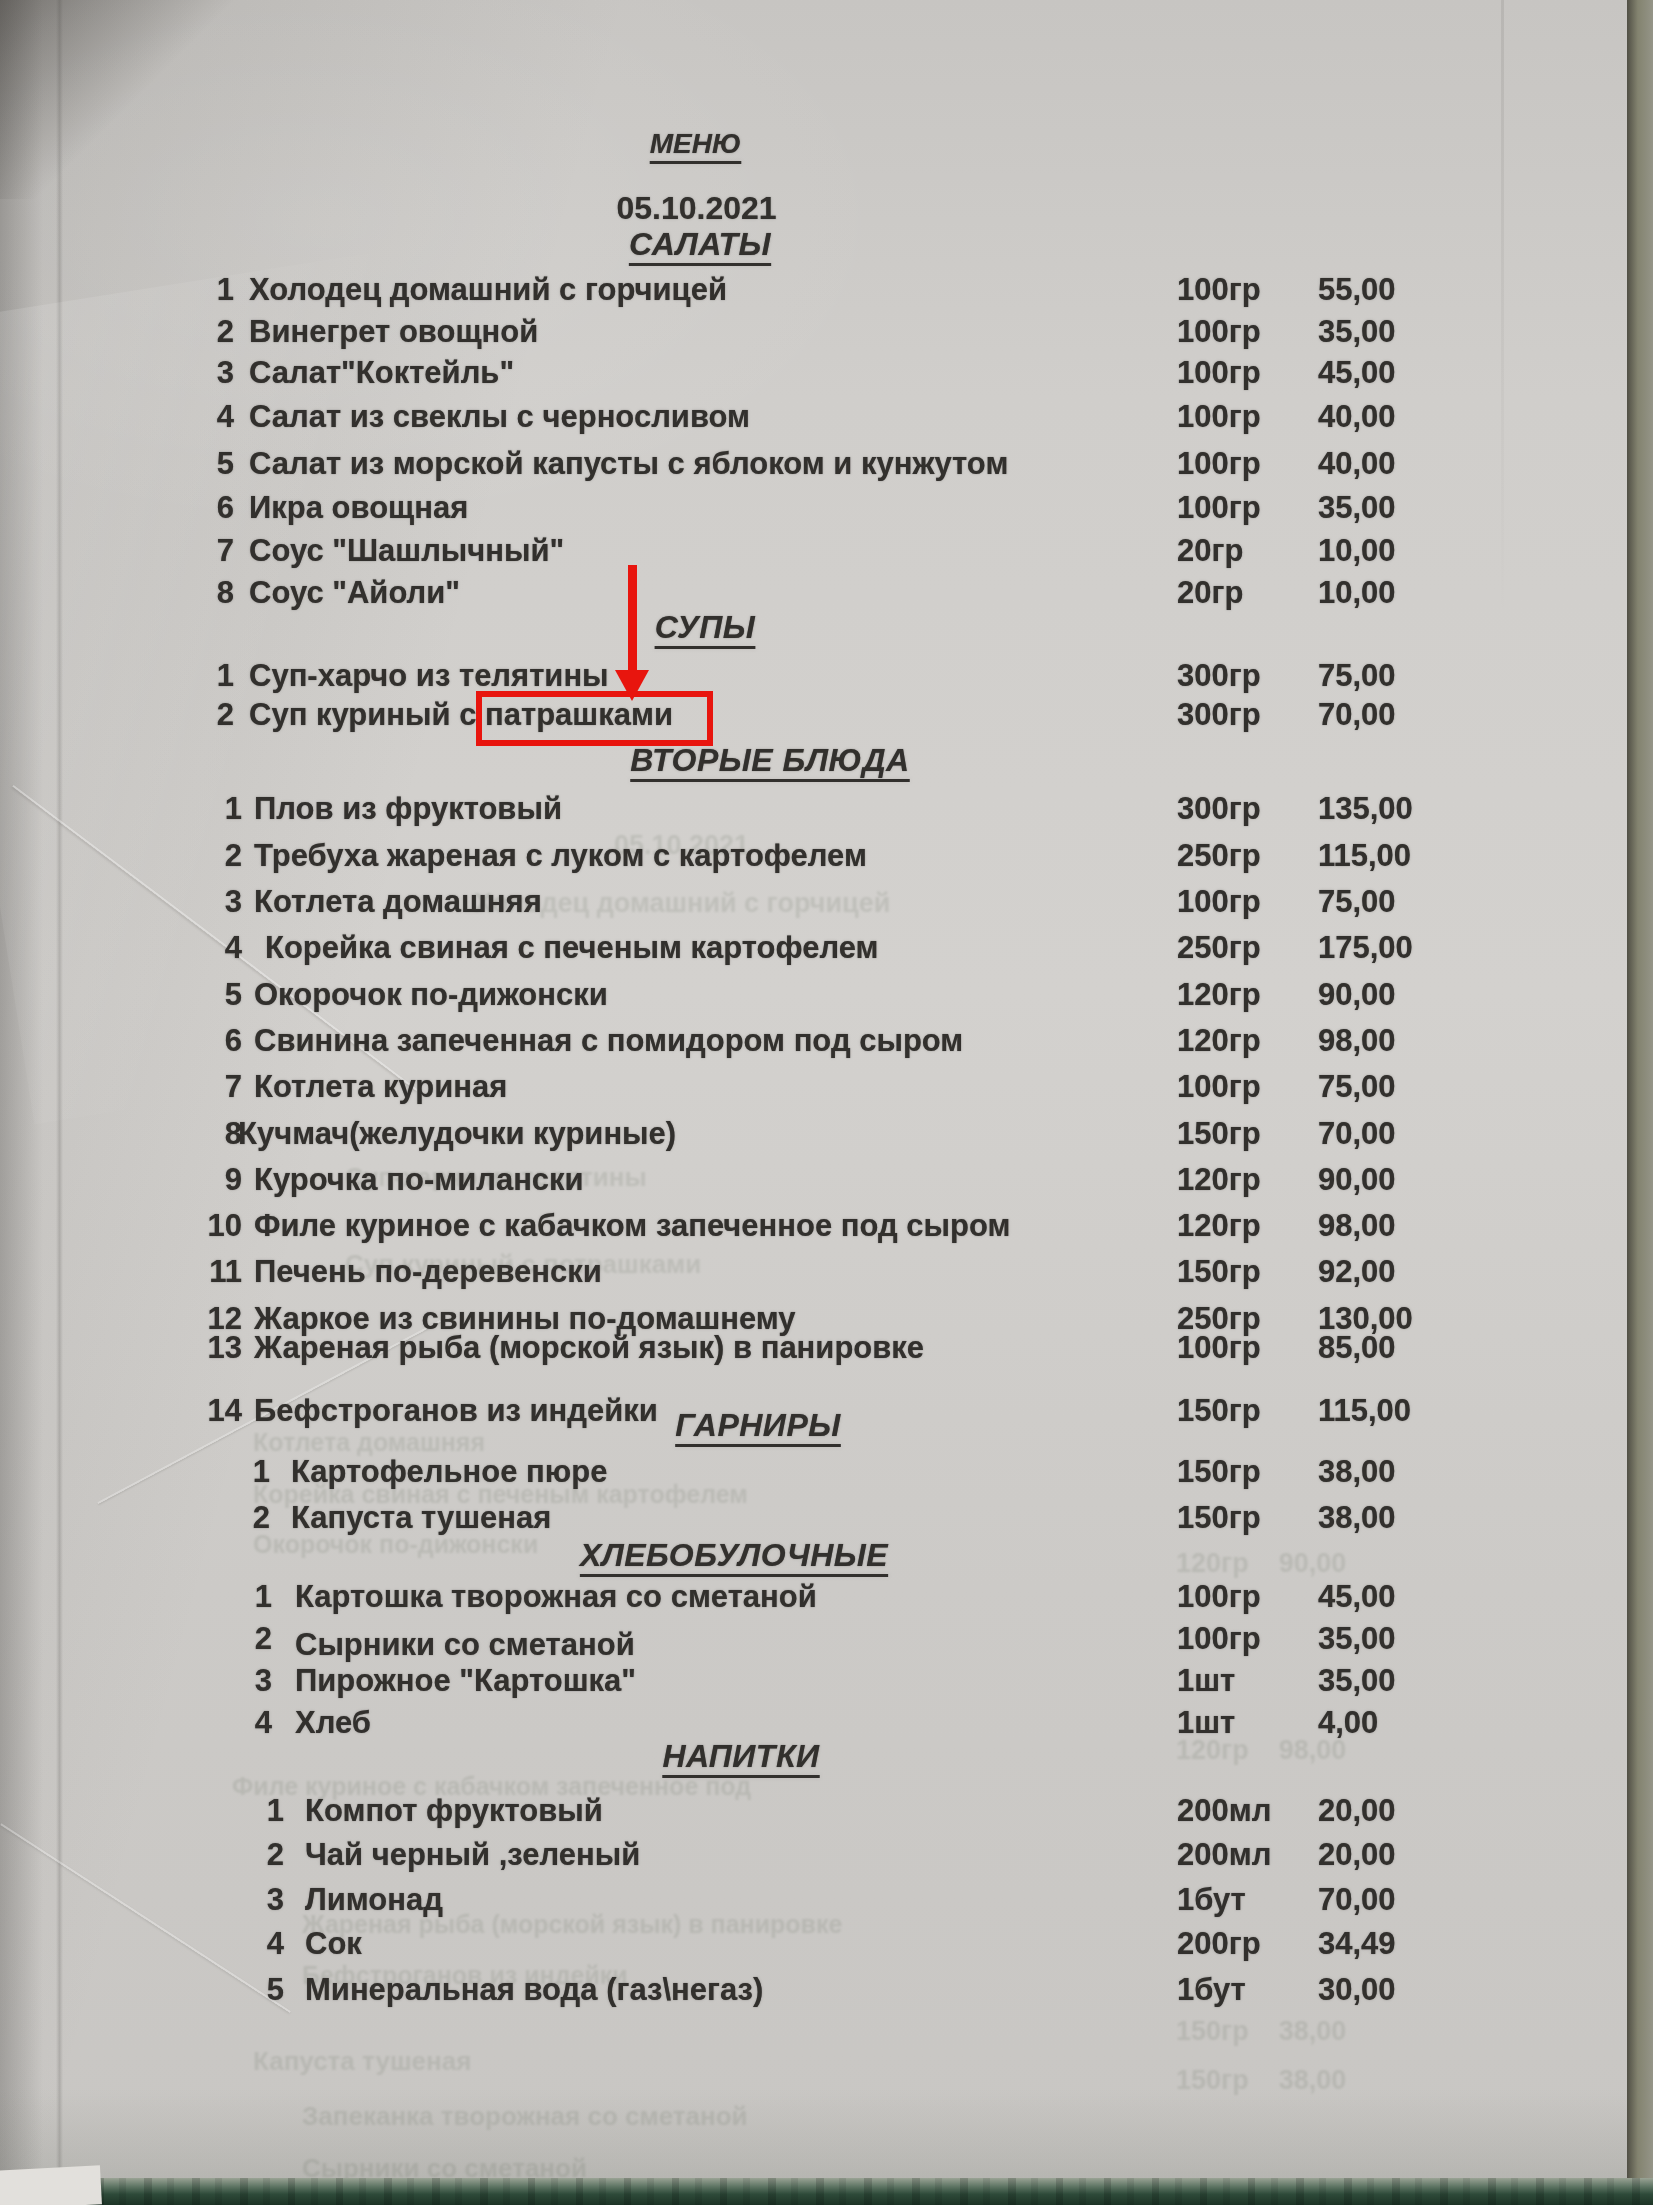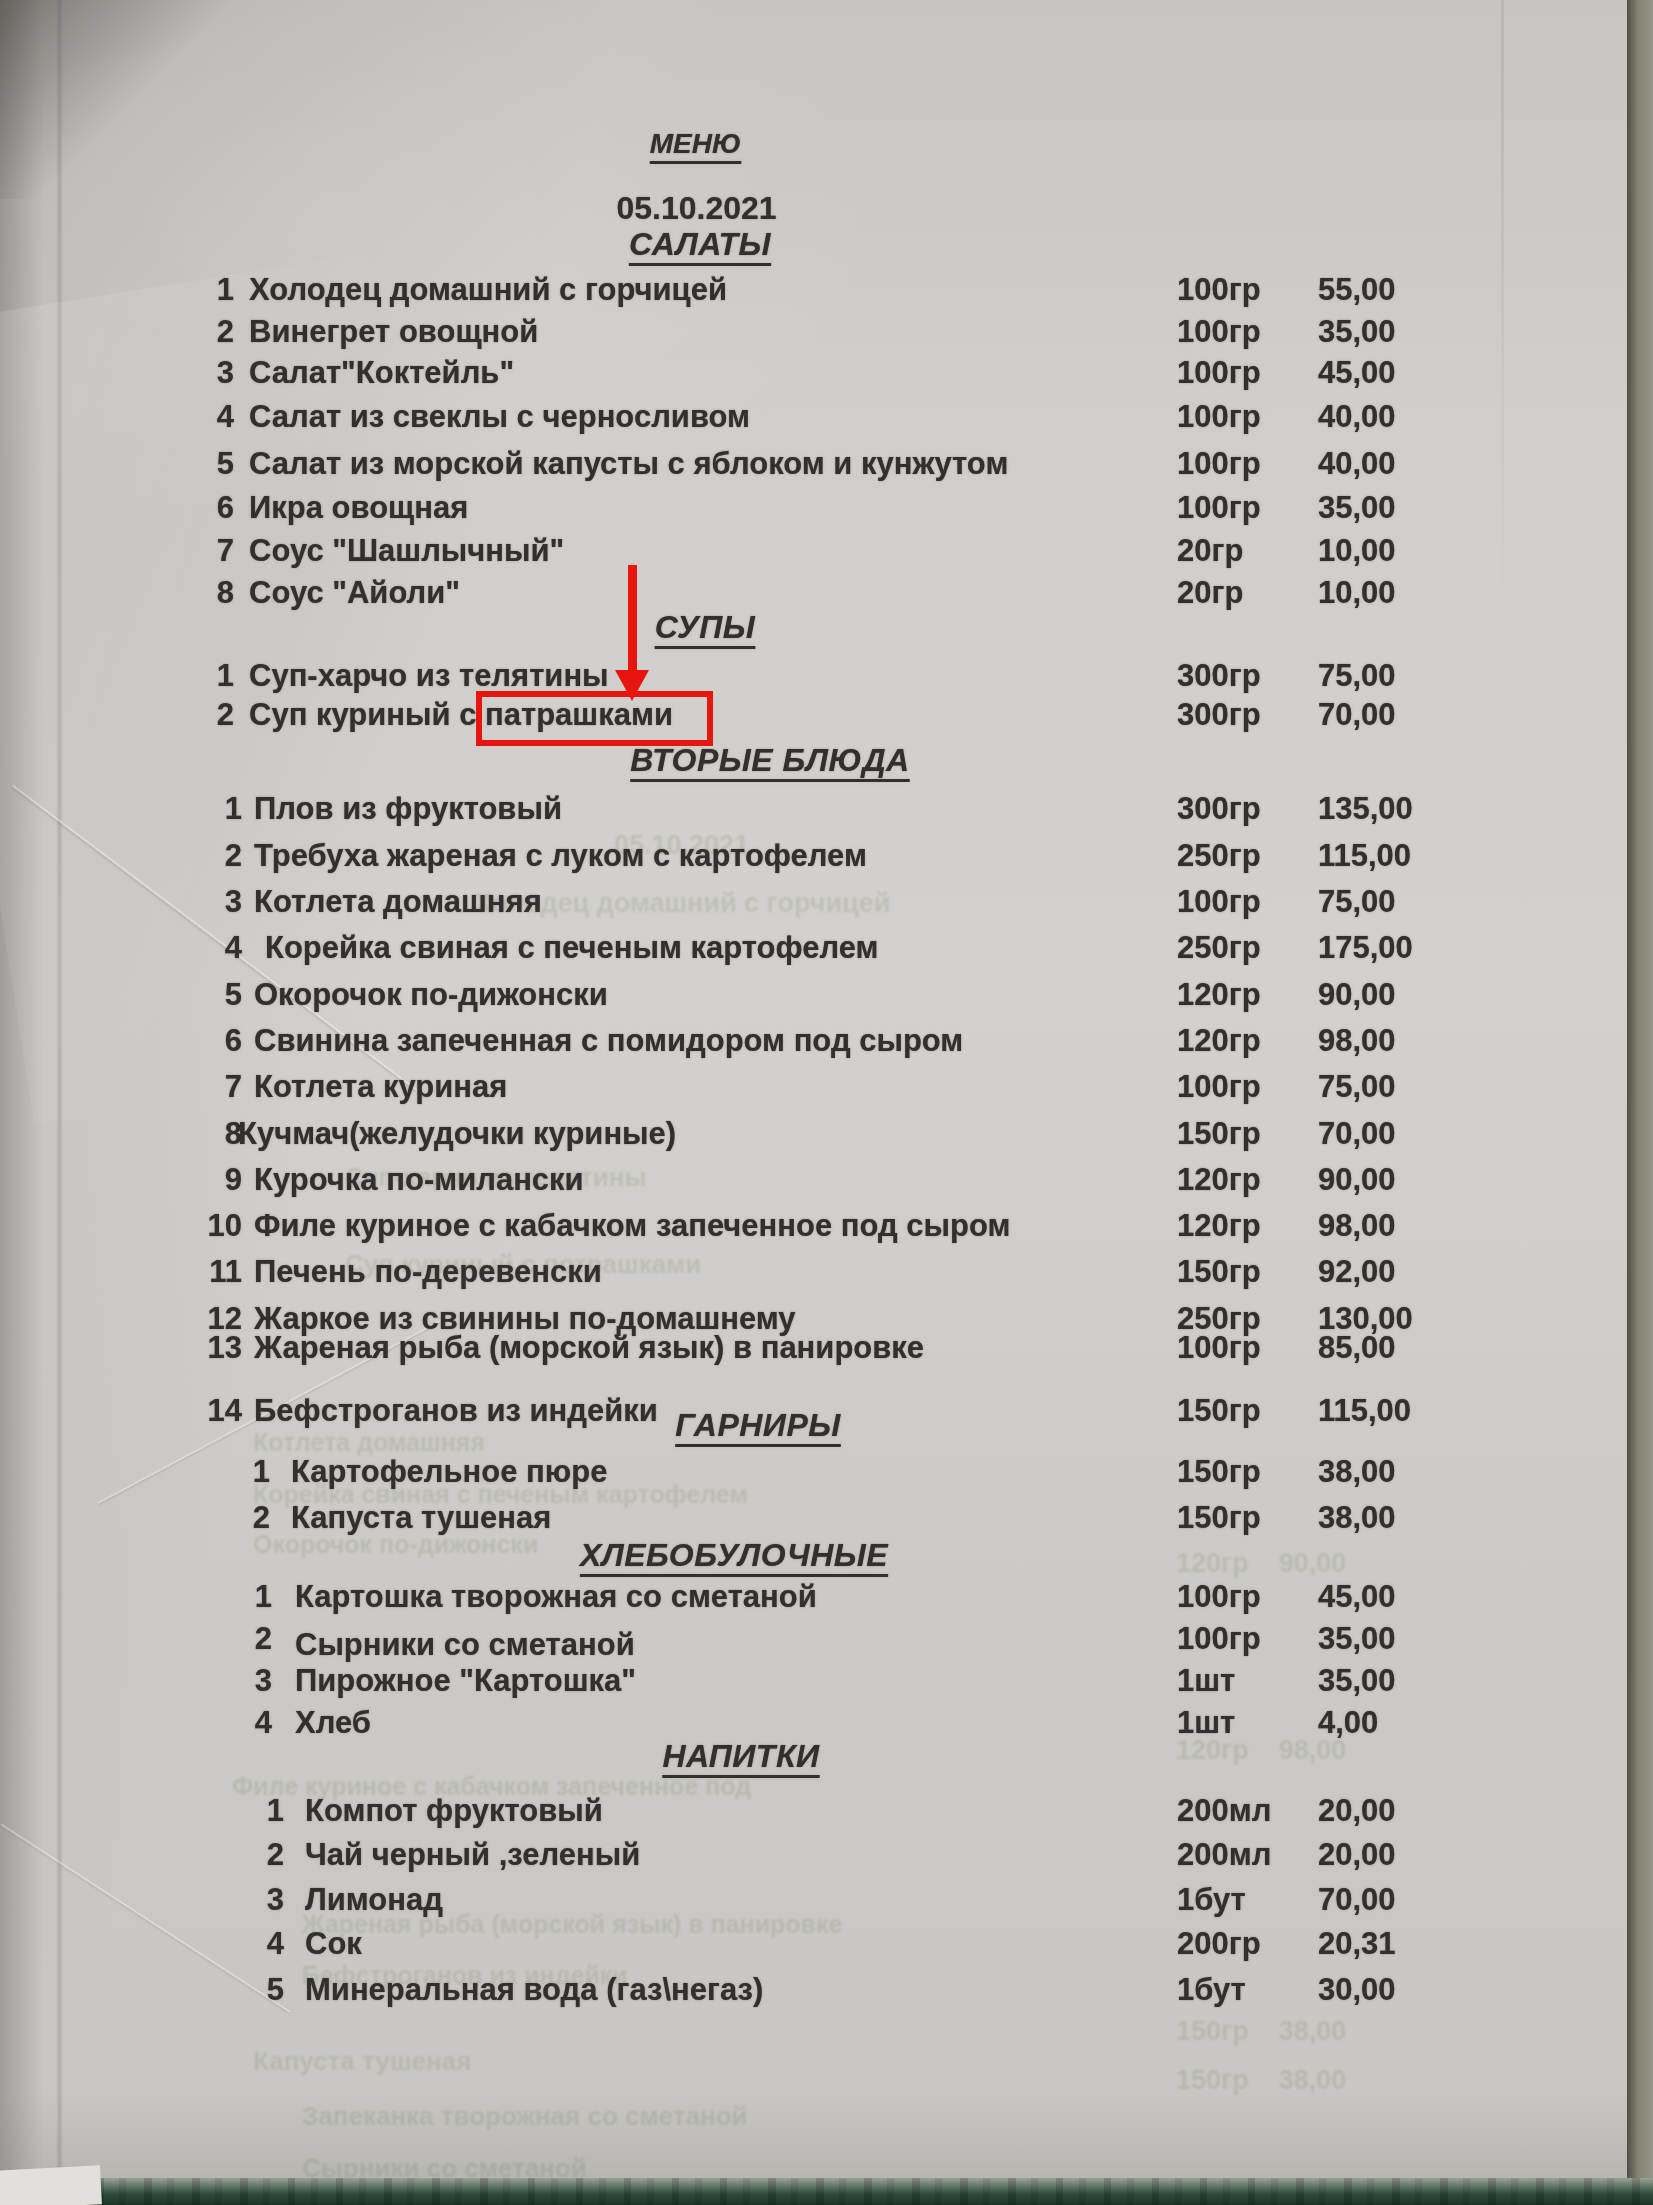--- a/index.html
+++ b/index.html
@@ -307,21 +307,21 @@
         <div class="row" style="top: 1882px;">
           <span class="num ink" style="left: 198px;">3</span>
           <span class="nm ink" style="left: 305px;">Лимонад</span>
           <span class="unit ink">1бут</span>
           <span class="price ink">70,00</span>
         </div>
         <div class="row" style="top: 1926px;">
           <span class="num ink" style="left: 198px;">4</span>
           <span class="nm ink" style="left: 305px;">Сок</span>
           <span class="unit ink">200гр</span>
-          <span class="price ink">20,31</span>
+          <span class="price ink">34,49</span>
         </div>
         <div class="row" style="top: 1972px;">
           <span class="num ink" style="left: 198px;">5</span>
           <span class="nm ink" style="left: 305px;">Минеральная вода (газ\негаз)</span>
           <span class="unit ink">1бут</span>
           <span class="price ink">30,00</span>
         </div>
       </div>
 
     <div id="annot">

